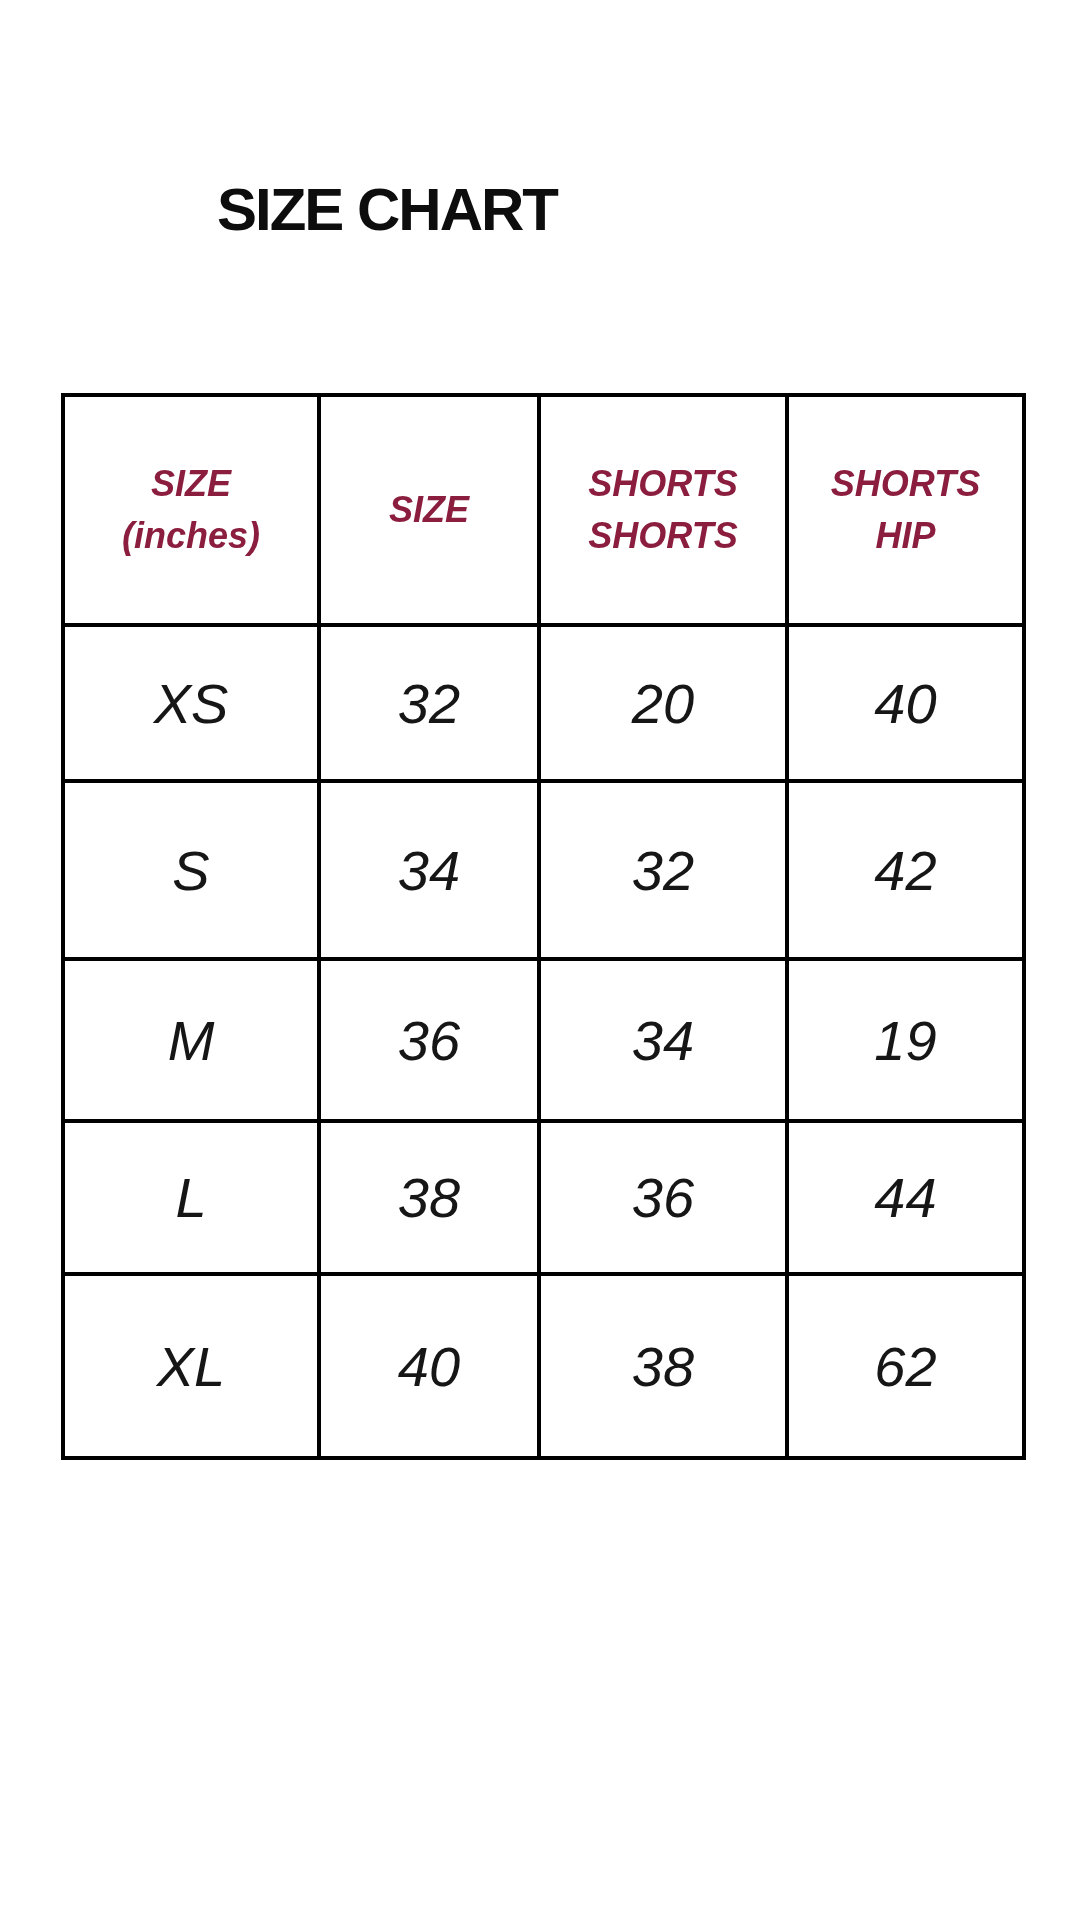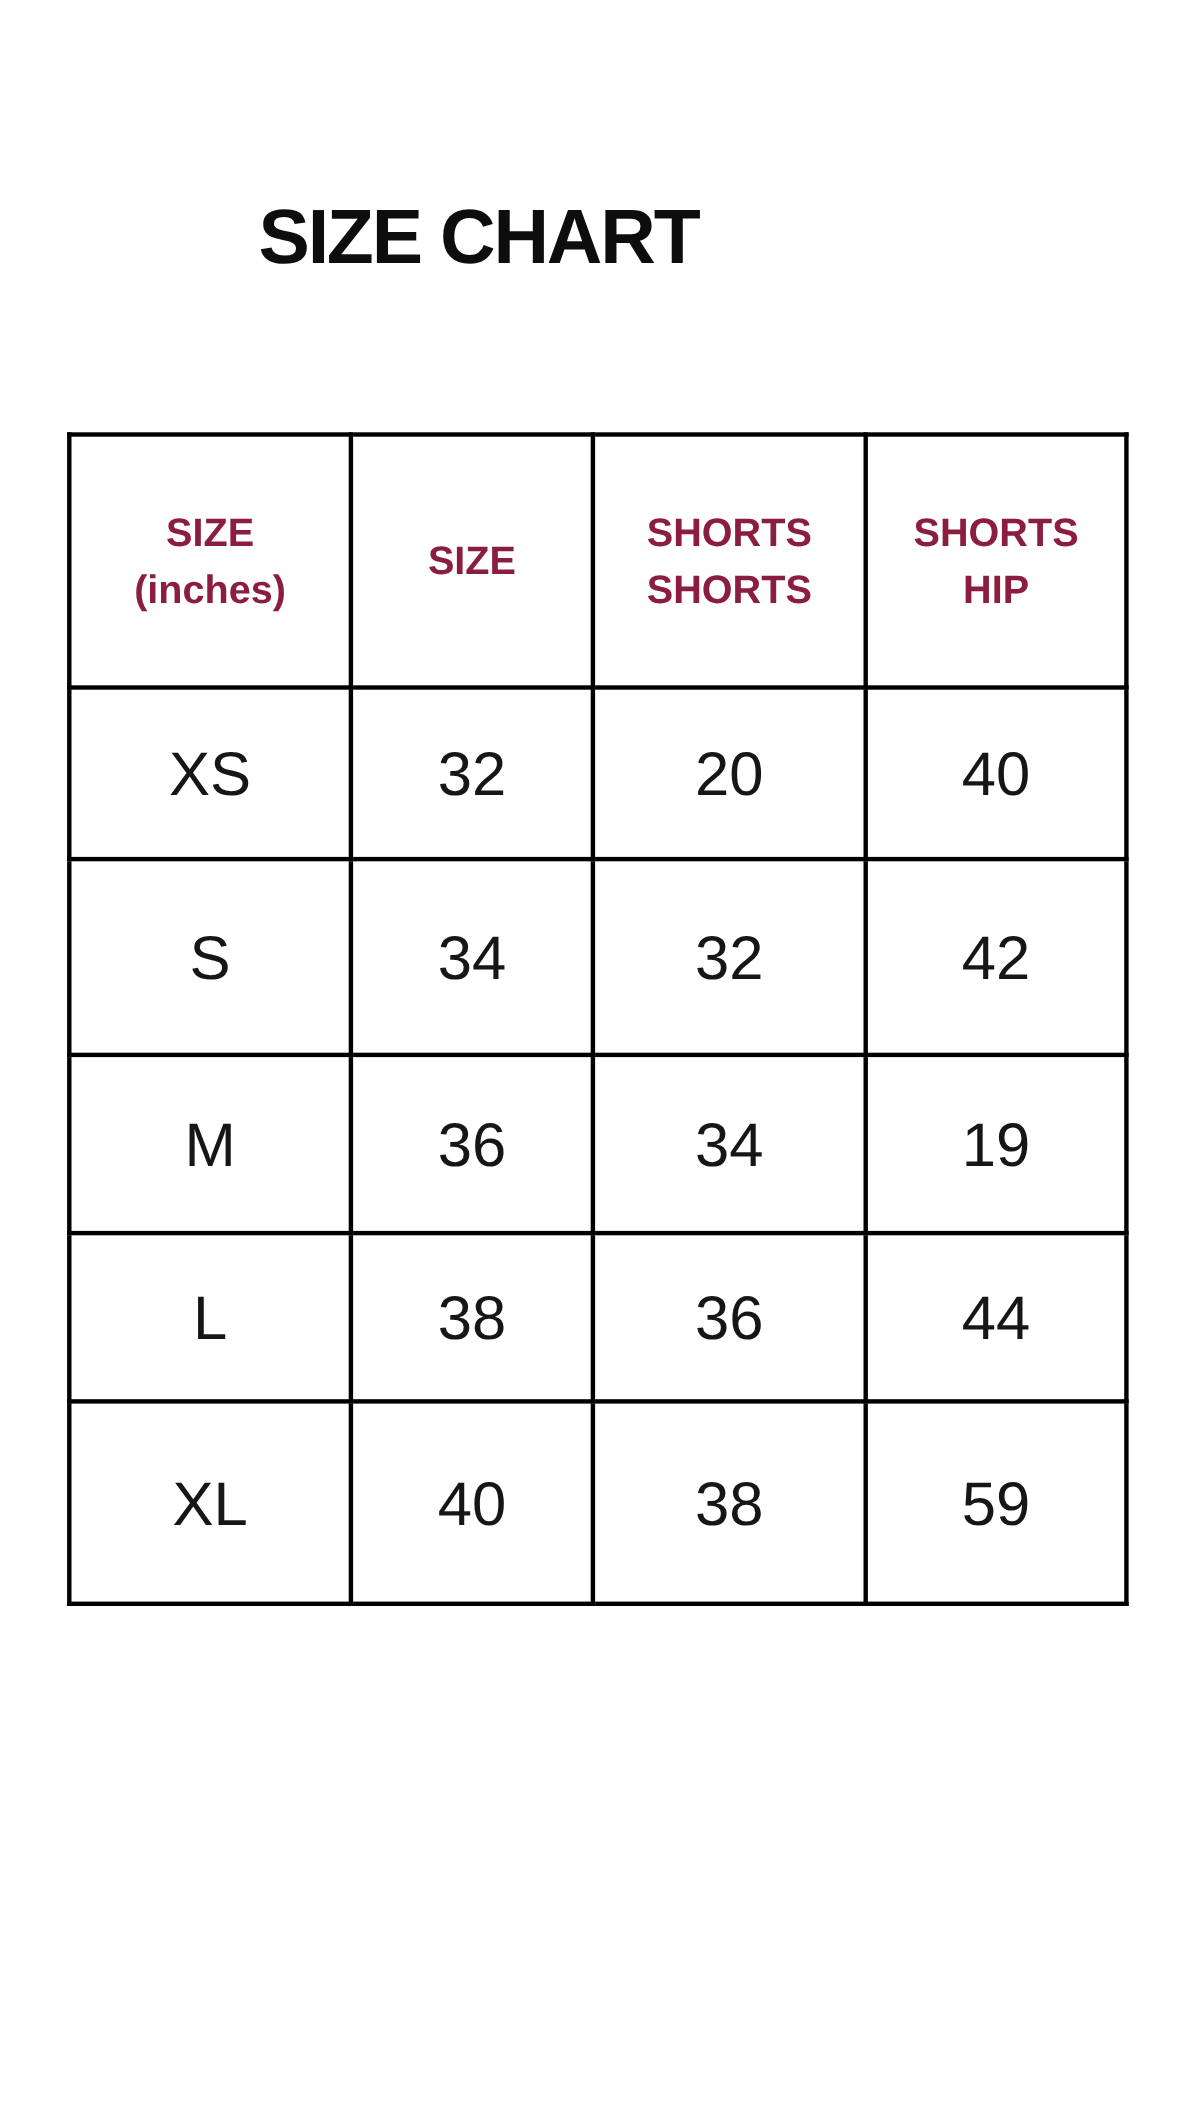--- a/index.html
+++ b/index.html
@@ -9,34 +9,35 @@
   }
   body {
     width: 1080px;
     height: 1920px;
     position: relative;
     overflow: hidden;
     font-family: "Liberation Sans", "DejaVu Sans", sans-serif;
   }
   .page-title {
     position: absolute;
-    left: 235px;
+    left: 217px;
     top: 180px;
-    font-size: 70px;
+    font-size: 60px;
     font-weight: 700;
     letter-spacing: -2px;
     line-height: 1;
     color: #0d0d0d;
     white-space: nowrap;
   }
   .size-table-wrap {
     position: absolute;
     left: 61px;
     top: 393px;
     width: 789px;
+    font-style: italic;
   }
   table.size-table {
     border-collapse: collapse;
     table-layout: fixed;
     width: 961px;
   }
   table.size-table th,
   table.size-table td {
     border: 4px solid #000000;
     text-align: center;
@@ -125,18 +126,18 @@
         <td>L</td>
         <td>38</td>
         <td>36</td>
         <td>44</td>
       </tr>
 
       <tr class="row-4">
         <td>XL</td>
         <td>40</td>
         <td>38</td>
-        <td>59</td>
+        <td>62</td>
       </tr>
 
     </tbody>
   </table>
 </div>
 
 </body></html>

